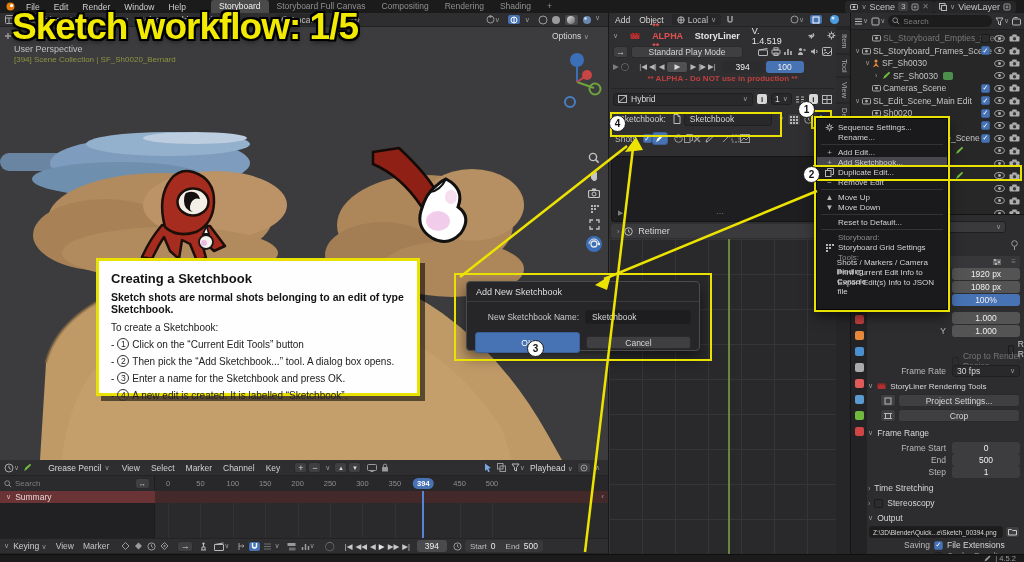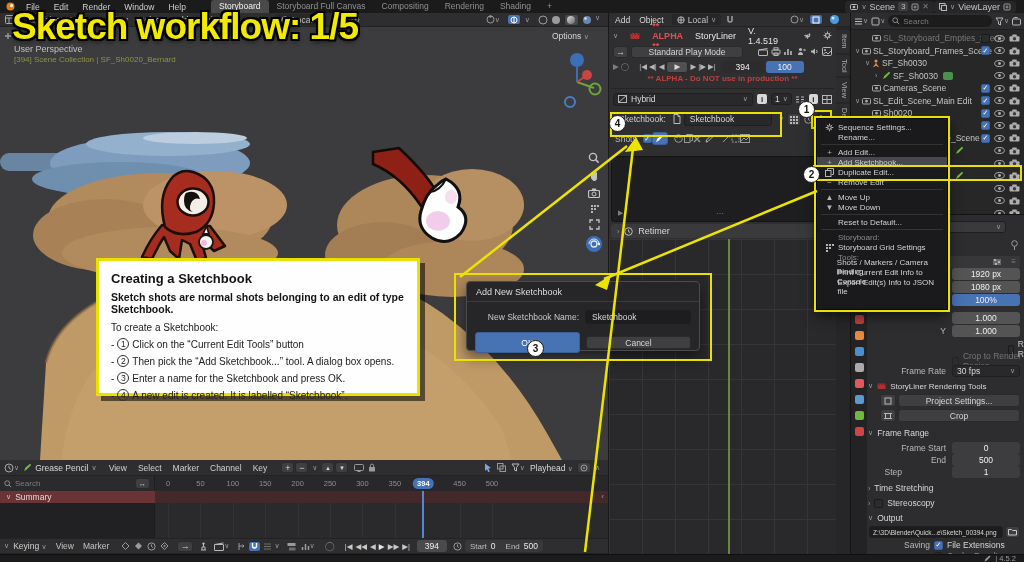--- a/index.html
+++ b/index.html
@@ -353,21 +353,21 @@
 
     <div class="row" style="height:17px;padding:0 4px;gap:12px">
       <span class="chev">∨</span>
       <span class="ico">
           <svg width="10" height="9">
             <rect x="0.5" y="2" width="9" height="6" rx="1" fill="#b03030"></rect>
             <path d="M1 2l2 2M4 2l2 2M7 2l2 2" stroke="#701818"></path>
           </svg>
         </span>
       <span class="t9" style="color:#e05050;font-weight:bold">** ALPHA **</span>
-      <span class="t9 bright" style="font-weight:normal">StoryLiner</span>
+      <span class="t9 bright" style="font-weight:bold">StoryLiner</span>
       <span class="t9 bright">V. 1.4.519</span>
       <span style="flex:1"></span>
       <span class="ico">
           <svg width="9" height="9">
             <path d="M3 6l3-3M2 4.5A1.8 1.8 0 114.5 7M6.5 2A1.8 1.8 0 114 4.5" transform="translate(0.5,0.5)" fill="none" stroke="#b8b8b8" stroke-width="1.1"></path>
           </svg>
         </span>
       <span class="ico">
           <svg width="9" height="9">
             <circle cx="4.5" cy="4.5" r="2" fill="none" stroke="#b8b8b8" stroke-width="1.2"></circle>
@@ -1048,21 +1048,21 @@
     <span class="btn t85" style="flex:1;height:13px">Crop</span>
   </div>
   <div class="abs phdr" style="top:427px">
       <span class="chev">∨</span>
       <span>Frame Range</span>
     </div>
   <div class="abs plabel" style="left:868px;top:443px;width:78px">Frame Start</div>
   <div class="abs pfield field" style="top:442px;background:#3d3d3f">0</div>
   <div class="abs plabel" style="left:868px;top:455px;width:78px">End</div>
   <div class="abs pfield field" style="top:454px;background:#3d3d3f">500</div>
-  <div class="abs plabel" style="left:824px;top:467px;width:78px">Step</div>
+  <div class="abs plabel" style="left:868px;top:467px;width:78px">Step</div>
   <div class="abs pfield field" style="top:466px;background:#3d3d3f">1</div>
   <div class="abs phdr" style="top:482px">
       <span class="chev">›</span>
       <span>Time Stretching</span>
     </div>
   <div class="abs phdr" style="top:497px">
       <span class="chev">›</span>
       <span class="chk"></span>
       <span>Stereoscopy</span>
     </div>
@@ -1097,21 +1097,21 @@
             <circle cx="5" cy="5" r="4" fill="none" stroke="#a8a8a8"></circle>
             <path d="M5 2.6v2.4l1.8 1.2" fill="none" stroke="#a8a8a8"></path>
           </svg>
           <span class="chev">∨</span>
         </span>
       <span class="ico" style="margin-left:4px">
           <svg width="9" height="9">
             <path d="M1 8l1.5-3.5L7 0.8 8.2 2 3.5 6.7Z" fill="#6fba3c"></path>
           </svg>
         </span>
-      <span class="t85" style="margin-left:3px;color:#d8d8d8">Grease Pencil</span>
+      <span class="t85" style="margin-left:16px;color:#d8d8d8">Grease Pencil</span>
       <span class="chev" style="margin-left:3px">∨</span>
       <span id="tl-menus" style="display:flex;gap:11px;margin-left:12px">
           <span class="t85" style="color: rgb(208, 208, 208);">View</span>
           <span class="t85" style="color: rgb(208, 208, 208);">Select</span>
           <span class="t85" style="color: rgb(208, 208, 208);">Marker</span>
           <span class="t85" style="color: rgb(208, 208, 208);">Channel</span>
           <span class="t85" style="color: rgb(208, 208, 208);">Key</span>
         </span>
       <span class="row" style="margin-left:14px;gap:1px">
         <span class="btn" style="width:13px;height:11px">+</span>

